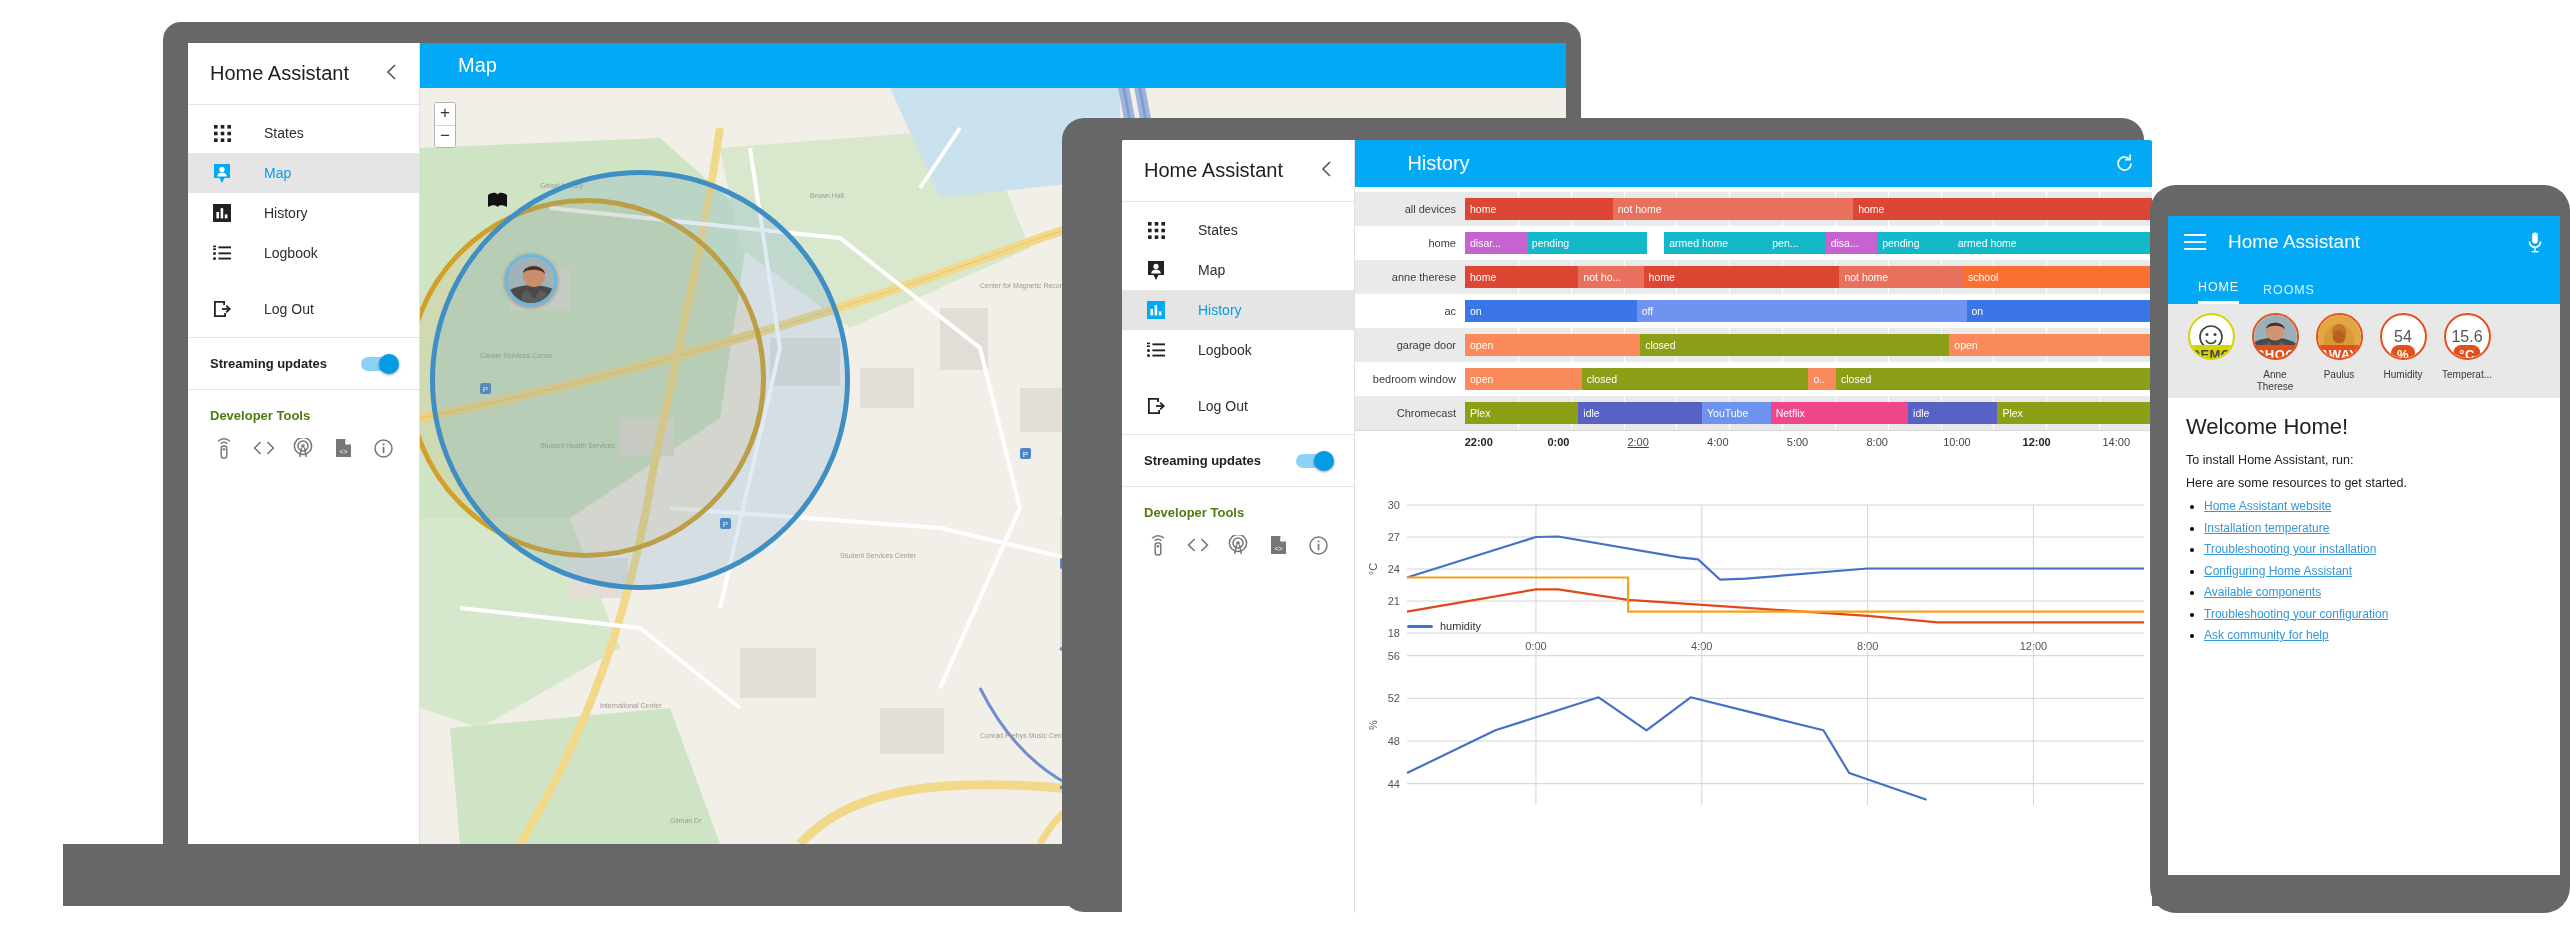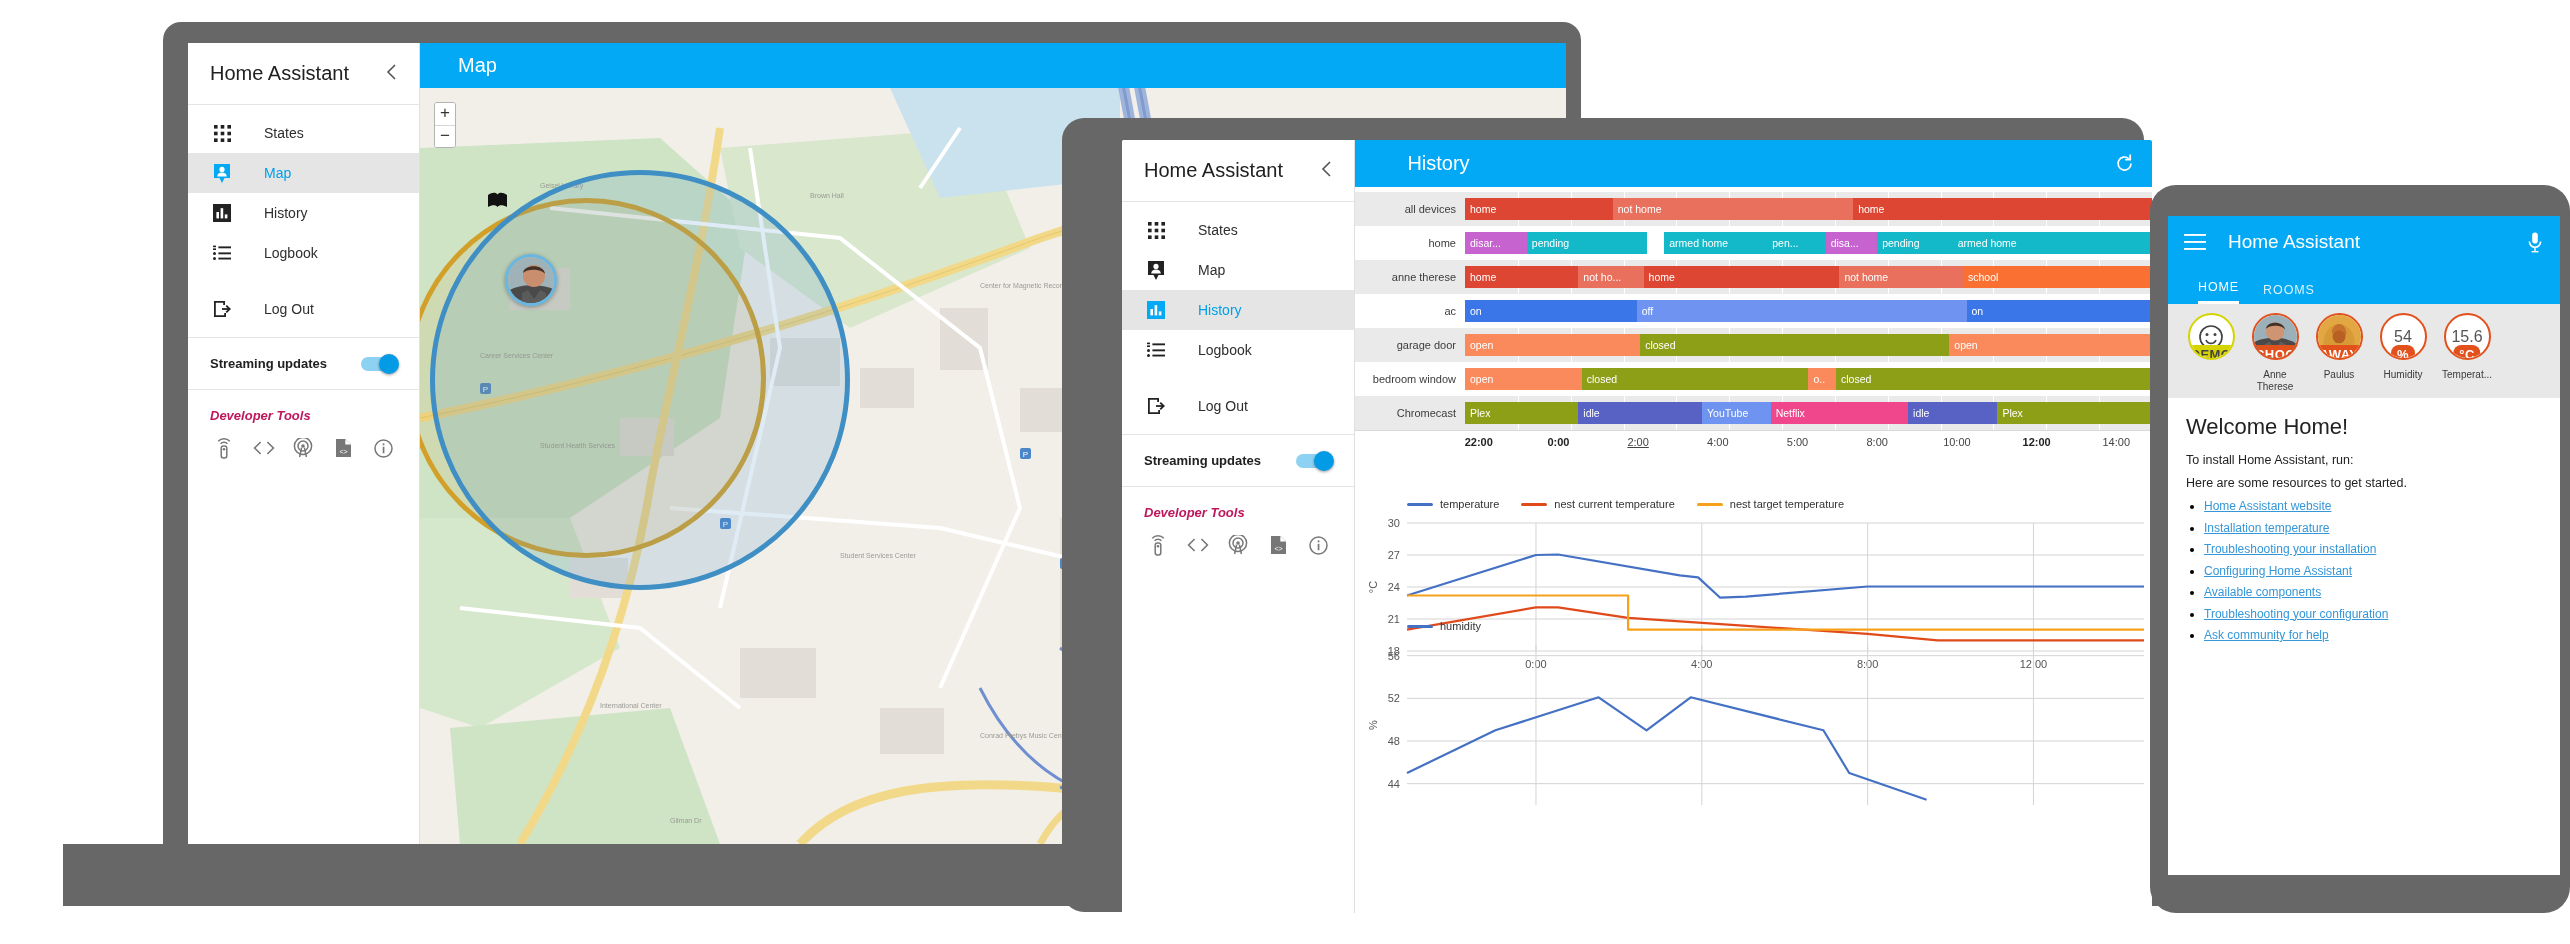--- a/index.html
+++ b/index.html
@@ -64,21 +64,21 @@
   .ha-item.selected .lbl { color: #00a0e8; }
   .ha-gap { height: 16px; }
   .ha-divider { height: 1px; background: #e4e4e4; margin: 8px 0; }
   .ha-stream { display: flex; align-items: center; justify-content: space-between;
     padding: 10px 22px 10px 22px; }
   .ha-stream .lbl { font-size: 13px; color: #212121; font-weight: bold; }
   .toggle { position: relative; width: 36px; height: 14px; border-radius: 7px;
     background: #8ed2f3; cursor: pointer; }
   .toggle .knob { position: absolute; right: -2px; top: -3px; width: 20px; height: 20px;
     border-radius: 50%; background: #039be5; box-shadow: 0 1px 3px rgba(0,0,0,.4); }
-  .ha-devtools-title { font-size: 13px; font-weight: bold; color: #be185d; padding: 10px 22px 6px; font-style: italic; }
+  .ha-devtools-title { font-size: 13px; font-weight: bold; color: #4d7c0f; padding: 10px 22px 6px; }
   .ha-devtools { display: flex; align-items: center; gap: 0; padding: 2px 16px; }
   .ha-devtools .dt { width: 44px; height: 34px; display: flex; align-items: center;
     justify-content: center; cursor: pointer; }
 
   
   .ha-item.selected { background-image:
       radial-gradient(circle, rgba(255,255,255,.55) 0.6px, transparent 0.7px);
       background-size: 4px 4px; background-color: #e5e5e5; }
 
   
@@ -772,34 +772,20 @@
             <span style="left: 48.4%;">5:00</span>
             <span style="left: 60%;">8:00</span>
             <span style="left: 71.6%;">10:00</span>
             <span class="b" style="left: 83.2%;">12:00</span>
             <span style="left: 94.8%;">14:00</span>
           </div>
       </div>
     </div>
 
     <div class="chartbox" style="left:233px; top:355px; width:797px; height:190px;">
-      <div class="chart-legend" id="temp-legend">
-          <span class="li">
-            <span class="sw" style="background: rgb(68, 113, 196);"></span>
-            <span>temperature</span>
-          </span>
-          <span class="li">
-            <span class="sw" style="background: rgb(224, 74, 27);"></span>
-            <span>nest current temperature</span>
-          </span>
-          <span class="li">
-            <span class="sw" style="background: rgb(247, 161, 26);"></span>
-            <span>nest target temperature</span>
-          </span>
-        </div>
       <svg class="chart-svg" id="temp-svg" width="797" height="168" viewBox="0 0 797 168">
           <line x1="52" x2="789" y1="10" y2="10" stroke="#d4d4d4" stroke-width="1"></line>
           <text x="45" y="14" text-anchor="end" font-size="11" fill="#555" font-family="Liberation Sans, sans-serif">30</text>
           <line x1="52" x2="789" y1="42" y2="42" stroke="#d4d4d4" stroke-width="1"></line>
           <text x="45" y="46" text-anchor="end" font-size="11" fill="#555" font-family="Liberation Sans, sans-serif">27</text>
           <line x1="52" x2="789" y1="74" y2="74" stroke="#d4d4d4" stroke-width="1"></line>
           <text x="45" y="78" text-anchor="end" font-size="11" fill="#555" font-family="Liberation Sans, sans-serif">24</text>
           <line x1="52" x2="789" y1="106" y2="106" stroke="#d4d4d4" stroke-width="1"></line>
           <text x="45" y="110" text-anchor="end" font-size="11" fill="#555" font-family="Liberation Sans, sans-serif">21</text>
           <line x1="52" x2="789" y1="138" y2="138" stroke="#d4d4d4" stroke-width="1"></line>

